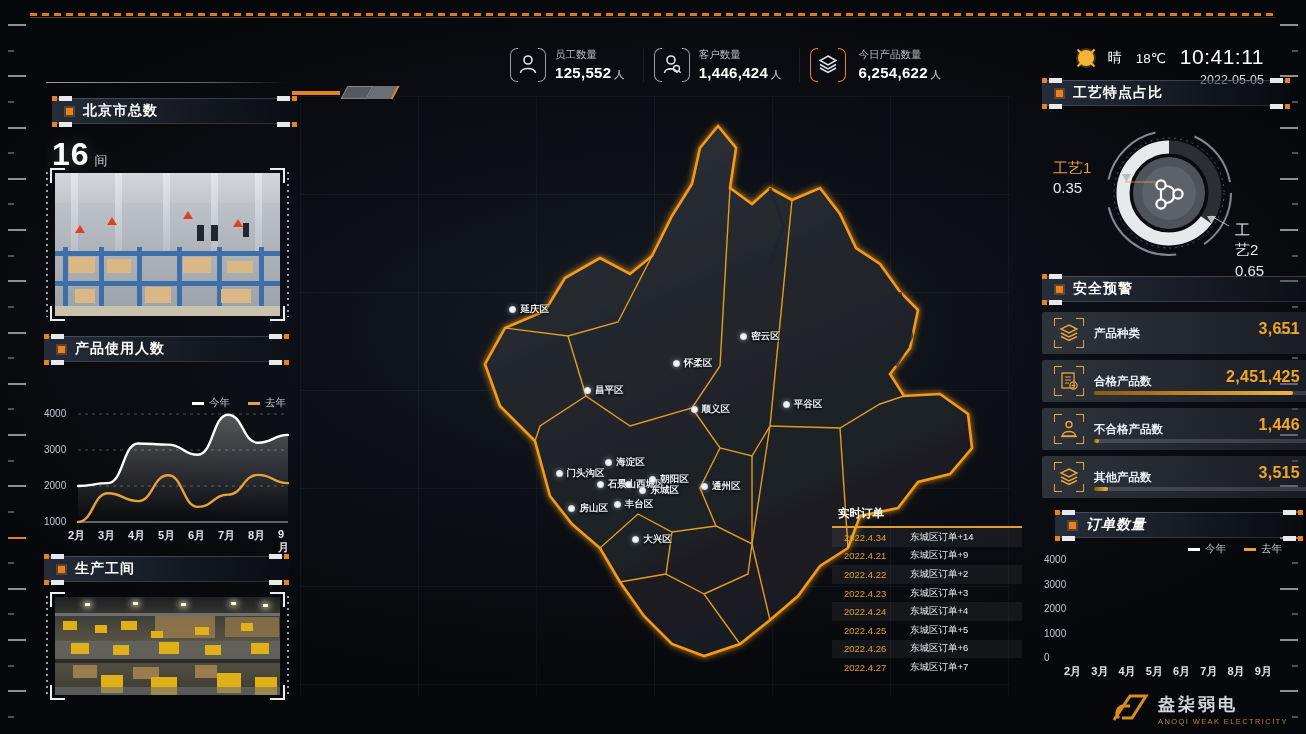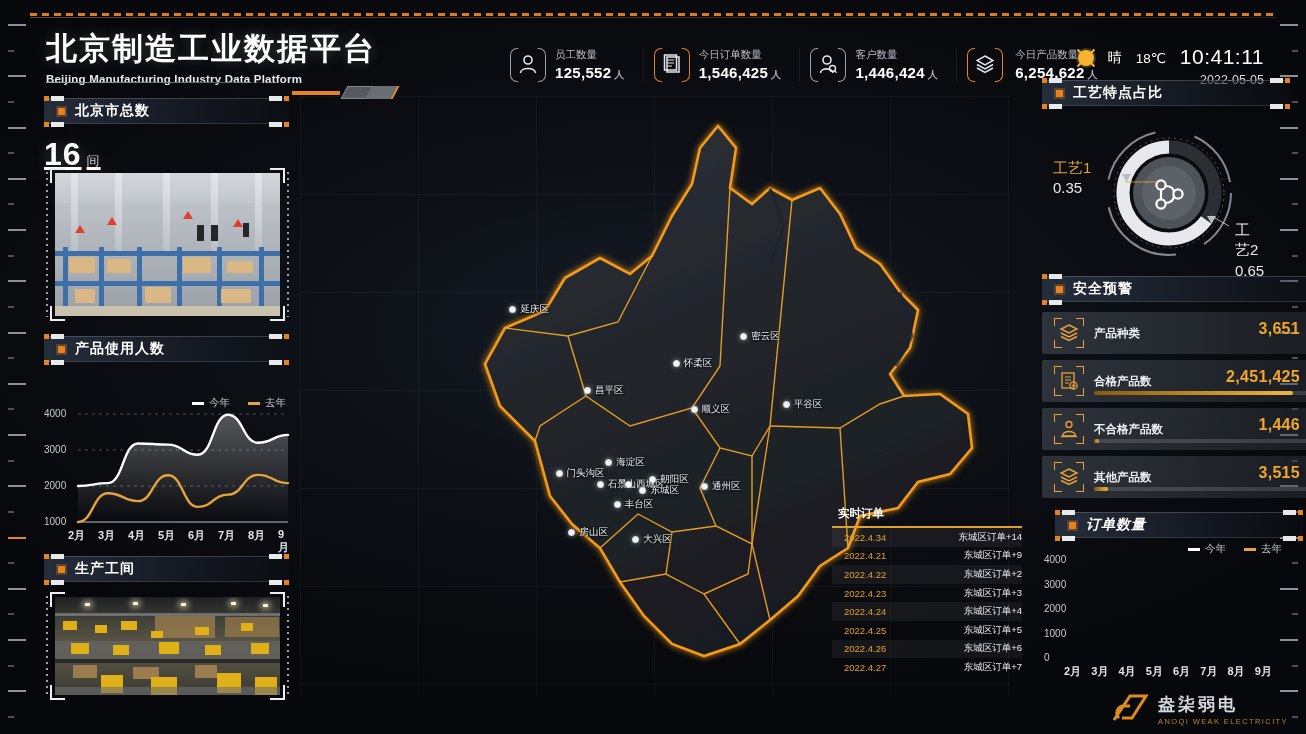--- a/index.html
+++ b/index.html
@@ -103,21 +103,21 @@
   .ph .cap.tr{ right:0; } .ph .cap.tr .o{ right:0; } .ph .cap.tr .w{ right:7px; }
   .ph .cap.bl{ left:0; top:26px; } .ph .cap.bl .o{ left:0; } .ph .cap.bl .w{ left:7px; }
   .ph .cap.br{ right:0; top:26px; } .ph .cap.br .o{ right:0; } .ph .cap.br .w{ right:7px; }
   .ph .dot{ position:absolute; left:14px; top:12px; width:7px; height:7px;
             background:#e8821f; box-shadow:0 0 0 2px rgba(232,130,31,.28); }
   .ph .tt{ position:absolute; left:31px; top:6px; font-size:14px; font-weight:700;
            color:#fff; letter-spacing:1px; }
 
   
   .bigstat{ font-size:32px; font-weight:700; color:#fff; letter-spacing:1px;
-            text-shadow:0 0 16px rgba(255,255,255,.2);text-decoration:underline; }
+            text-shadow:0 0 16px rgba(255,255,255,.2); }
   .bigstat em{ font-style:normal; font-size:13px; color:#cfd4db; margin-left:5px; font-weight:400; }
 
   .photo{ position:relative; }
   .photo .inner{ position:absolute; inset:5px; overflow:hidden; }
   .photo .cnr{ position:absolute; width:15px; height:15px; border:2px solid #eceef1; }
   .photo .cnr.a{ left:0; top:0; border-right:0; border-bottom:0; }
   .photo .cnr.b{ right:0; top:0; border-left:0; border-bottom:0; }
   .photo .cnr.c{ left:0; bottom:0; border-right:0; border-top:0; }
   .photo .cnr.d{ right:0; bottom:0; border-left:0; border-top:0; }
   .photo .sidedots{ position:absolute; top:4px; bottom:4px; width:2px;
@@ -150,41 +150,41 @@
 
   
   .legend{ position:absolute; display:flex; gap:18px; font-size:10.5px; color:#c6ccd4; }
   .legend .it{ display:flex; align-items:center; gap:5px; }
   .legend .sw{ width:12px; height:3px; display:block; }
 
   .axl{ position:absolute; font-size:10px; color:#c2c8d0; }
   .axb{ position:absolute; font-size:11px; color:#dfe4ea; font-weight:600; }
 
   
-  .map{ position:absolute; left:300px; top:96px; width:710px; height:600px; }
+  .map{ position:absolute; left:300px; top:96px; width:710px; height:600px;font-weight:bold; }
   .map .grid{ position:absolute; inset:0;
      background-image:
        linear-gradient(90deg,rgba(120,140,170,.075) 1px,transparent 1px),
        linear-gradient(180deg,rgba(120,140,170,.075) 1px,transparent 1px);
      background-size:118px 98px; }
   .mlabel{ position:absolute; display:flex; align-items:center; gap:4px;
            font-size:9.5px; color:#eef2f7; white-space:nowrap;
            text-shadow:0 1px 3px #000,0 0 2px #000; }
   .mlabel .pt{ width:7px; height:7px; border-radius:50%;
      background:radial-gradient(circle,#f3f6fa 0 38%,#aab0b8 100%);
      box-shadow:0 0 5px rgba(255,255,255,.5); flex:0 0 auto; }
 
   
   .otable{ position:absolute; left:832px; top:506px; width:190px; }
   .otable .cap{ font-size:11.5px; color:#fff; font-weight:700; padding:0 0 5px 6px; }
   .otable .hr{ height:2px; background:#e0a02c; }
   .orow{ display:flex; height:18.6px; align-items:center; font-size:9.5px; }
   .orow:nth-child(odd){ background:rgba(255,255,255,.055); }
   .orow .dt{ width:78px; padding-left:12px; color:#e3a02d; }
-  .orow .ds{ flex:1; color:#e8ecf1; text-align:right; }
+  .orow .ds{ flex:1; color:#e8ecf1; text-align:left; }
 
   
   .gauge{ position:absolute; left:1095px; top:128px; width:148px; height:130px; }
   .gtag{ position:absolute; font-size:15px; line-height:1.35; }
   .gtag .k{ display:block; }
   .gtag .v{ display:block; color:#e6eaee; }
 
   
   .srow{ position:relative; height:42px; margin-bottom:6px;
      background:linear-gradient(90deg,rgba(74,80,90,.55),rgba(44,49,58,.45));
@@ -271,59 +271,40 @@
     <i class="sm" style="top:538.2222222222222px"></i>
     <i class="lg" style="top:563.8518518518518px"></i>
     <i class="sm" style="top:589.4814814814815px"></i>
     <i class="lg" style="top:615.1111111111111px"></i>
     <i class="sm" style="top:640.7407407407408px"></i>
     <i class="lg" style="top:666.3703703703703px"></i>
     <i class="sm" style="top:692px"></i>
   </div>
 
 <div class="header">
-  <div class="title-wrap">
-    <div class="title-cn">北京制造工业数据平台</div>
-    <div class="title-en">Beijing Manufacturing Industry Data Platform</div>
-  </div>
   <div class="title-rule"></div>
   <div class="title-bars">
     <span class="tb1"></span>
       <span class="tb2"></span>
       <span class="tb3"></span>
   </div>
 
   <div class="kpis" id="kpis">
   <div class="kpi ">
     <div class="kpi-ico">
       <span class="br l"></span>
           <span class="br r"></span>
           <svg width="18" height="20" viewBox="0 0 18 20">
             <circle cx="9" cy="6" r="4" fill="none" stroke="#e3e7ec" stroke-width="1.6"></circle>
             <path d="M1.5,19 C1.5,13 16.5,13 16.5,19" fill="none" stroke="#e3e7ec" stroke-width="1.6"></path>
           </svg>
     </div>
     <div class="kpi-txt">
       <div class="lb">员工数量</div>
       <div class="vl">125,552<em>人</em></div>
-    </div>
-  </div>
-  <div class="kpi accent">
-    <div class="kpi-ico">
-      <span class="br l"></span>
-          <span class="br r"></span>
-          <svg width="18" height="20" viewBox="0 0 18 20">
-            <rect x="4" y="3" width="12" height="15" fill="none" stroke="#e3e7ec" stroke-width="1.5"></rect>
-            <rect x="1.5" y="1" width="12" height="15" fill="none" stroke="#e3e7ec" stroke-width="1.5"></rect>
-            <path d="M4,6 h7 M4,9 h7 M4,12 h5" stroke="#e3e7ec" stroke-width="1.2"></path>
-          </svg>
-    </div>
-    <div class="kpi-txt">
-      <div class="lb">今日订单数量</div>
-      <div class="vl">1,546,425<em>人</em></div>
     </div>
   </div>
   <div class="kpi ">
     <div class="kpi-ico">
       <span class="br l"></span>
           <span class="br r"></span>
           <svg width="18" height="20" viewBox="0 0 18 20">
             <circle cx="8" cy="6" r="4" fill="none" stroke="#e3e7ec" stroke-width="1.6"></circle>
             <path d="M1.5,19 C1.5,13.5 14,13.5 14,19" fill="none" stroke="#e3e7ec" stroke-width="1.6"></path>
             <circle cx="13.5" cy="14.5" r="3" fill="none" stroke="#e3e7ec" stroke-width="1.4"></circle>
@@ -459,21 +440,21 @@
     <span>东城区</span>
   </div>
   <div class="mlabel" style="left:313.8px; top:402.0px">
     <span class="pt"></span>
     <span>丰台区</span>
   </div>
   <div class="mlabel" style="left:401.1px; top:384.0px">
     <span class="pt"></span>
     <span>通州区</span>
   </div>
-  <div class="mlabel" style="left:268.4px; top:430px">
+  <div class="mlabel" style="left:268.4px; top:406px">
     <span class="pt"></span>
     <span>房山区</span>
   </div>
   <div class="mlabel" style="left:332.3px; top:436.8px">
     <span class="pt"></span>
     <span>大兴区</span>
   </div>
     </div>
 </div>
 
@@ -509,21 +490,21 @@
     <span class="dt">2022.4.26</span>
     <span class="ds">东城区订单+6</span>
   </div>
   <div class="orow">
     <span class="dt">2022.4.27</span>
     <span class="ds">东城区订单+7</span>
   </div>
     </div>
 </div>
 
-<div class="panel" style="left:44px; top:96px; width:245px;">
+<div class="panel" style="left:52px; top:96px; width:245px;">
   <div class="ph">
     <div class="bar"></div>
     <span class="cap tl">
         <i class="o"></i>
         <i class="w"></i>
       </span>
     <span class="cap tr">
         <i class="o"></i>
         <i class="w"></i>
       </span>

